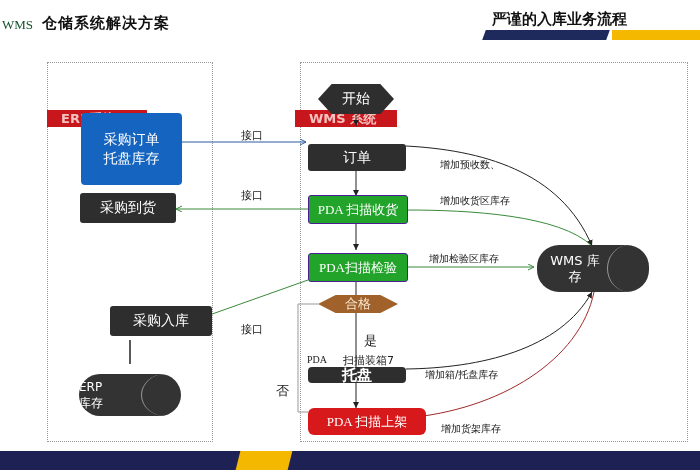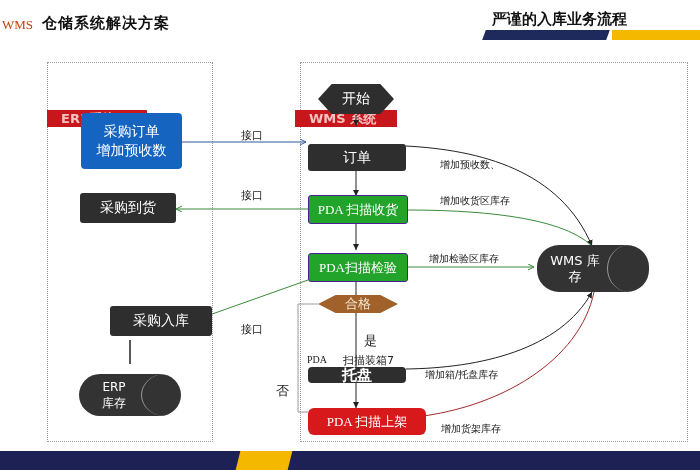--- a/index.html
+++ b/index.html
@@ -1,19 +1,19 @@
 <!DOCTYPE html>
 <html><head>
 <meta charset="utf-8">
 <style>
   html, body { margin:0; padding:0; }
   body { width:700px; height:470px; position:relative; background:#ffffff; overflow:hidden;
          font-family:"DejaVu Sans", sans-serif; color:#222; }
   .abs { position:absolute; }
-  .hdr-left { left:2px; top:17px; font-size:13px; font-family:"Liberation Serif", serif; color:#c2410c;text-align:right; }
+  .hdr-left { left:2px; top:17px; font-size:13px; font-family:"Liberation Serif", serif; color:#14532d;text-align:right; }
   .hdr-title { left:42px; top:14px; font-size:15px; font-weight:bold; color:#111; letter-spacing:1px; }
   .hdr-right { left:492px; top:10px; font-size:15px; font-weight:bold; color:#111; }
   .hdr-bar-navy { left:484px; top:30px; width:124px; height:10px; background:#1e2a5c; transform:skewX(-20deg); }
   .hdr-bar-yellow { left:612px; top:30px; width:92px; height:10px; background:#f5b800; }
   .footer { left:0; top:451px; width:700px; height:19px; background:#1e2154; }
   .footer-stripe { left:238px; top:451px; width:52px; height:19px; background:#f5b800; transform:skewX(-14deg); }
 
   .zone { border:1.5px dotted #999; }
   .zone-label { height:17px; background:#c8171c; color:#f4c2c0; font-size:13px; line-height:17px; padding-left:14px; font-weight:bold;margin-top:48px; }
 
@@ -69,28 +69,28 @@
 
   <line x1="130" y1="340" x2="130" y2="364" stroke="#222" stroke-width="1.5"></line>
 
   <path d="M406,146 C480,150 560,170 592,246" fill="none" stroke="#222" stroke-width="1" marker-end="url(#ak)"></path>
   <path d="M406,210 C470,210 560,215 592,246" fill="none" stroke="#3a8a3a" stroke-width="1"></path>
   <line x1="406" y1="267" x2="534" y2="267" stroke="#3a8a3a" stroke-width="1" marker-end="url(#ag)"></line>
   <path d="M406,369 C480,368 560,350 592,292" fill="none" stroke="#222" stroke-width="1" marker-end="url(#ak)"></path>
   <path d="M406,418 C500,410 580,360 594,292" fill="none" stroke="#a02a2a" stroke-width="1"></path>
 </svg>
 
-<div class="abs node blue" style="left:81px;top:113px;width:101px;height:56px;flex-direction:column;font-size:14px;line-height:19px;">
+<div class="abs node blue" style="left:81px;top:113px;width:101px;height:72px;flex-direction:column;font-size:14px;line-height:19px;">
   <span>采购订单</span>
-  <span>增加预收数</span>
+  <span>托盘库存</span>
 </div>
 <div class="abs node dark" style="left:80px;top:193px;width:96px;height:30px;font-size:14px;">采购到货</div>
 <div class="abs node dark" style="left:80px;top:306px;width:102px;height:30px;font-size:14px;margin-left:30px;">采购入库</div>
 <div class="abs cyl" style="left:79px;top:374px;width:102px;height:42px;">
-  <div style="display:flex;flex-direction:column;align-items:center;width:70px;font-size:12px;line-height:16px;">
+  <div style="display:flex;flex-direction:column;align-items:flex-start;width:70px;font-size:12px;line-height:16px;">
     <span>ERP</span>
     <span>库存</span>
   </div>
   <div class="cap" style="left:62px;"></div>
 </div>
 
 <div class="abs lbl" style="left:241px;top:128px;font-size:11px;">接口</div>
 <div class="abs lbl" style="left:241px;top:188px;font-size:11px;">接口</div>
 <div class="abs lbl" style="left:241px;top:322px;font-size:11px;">接口</div>
 

